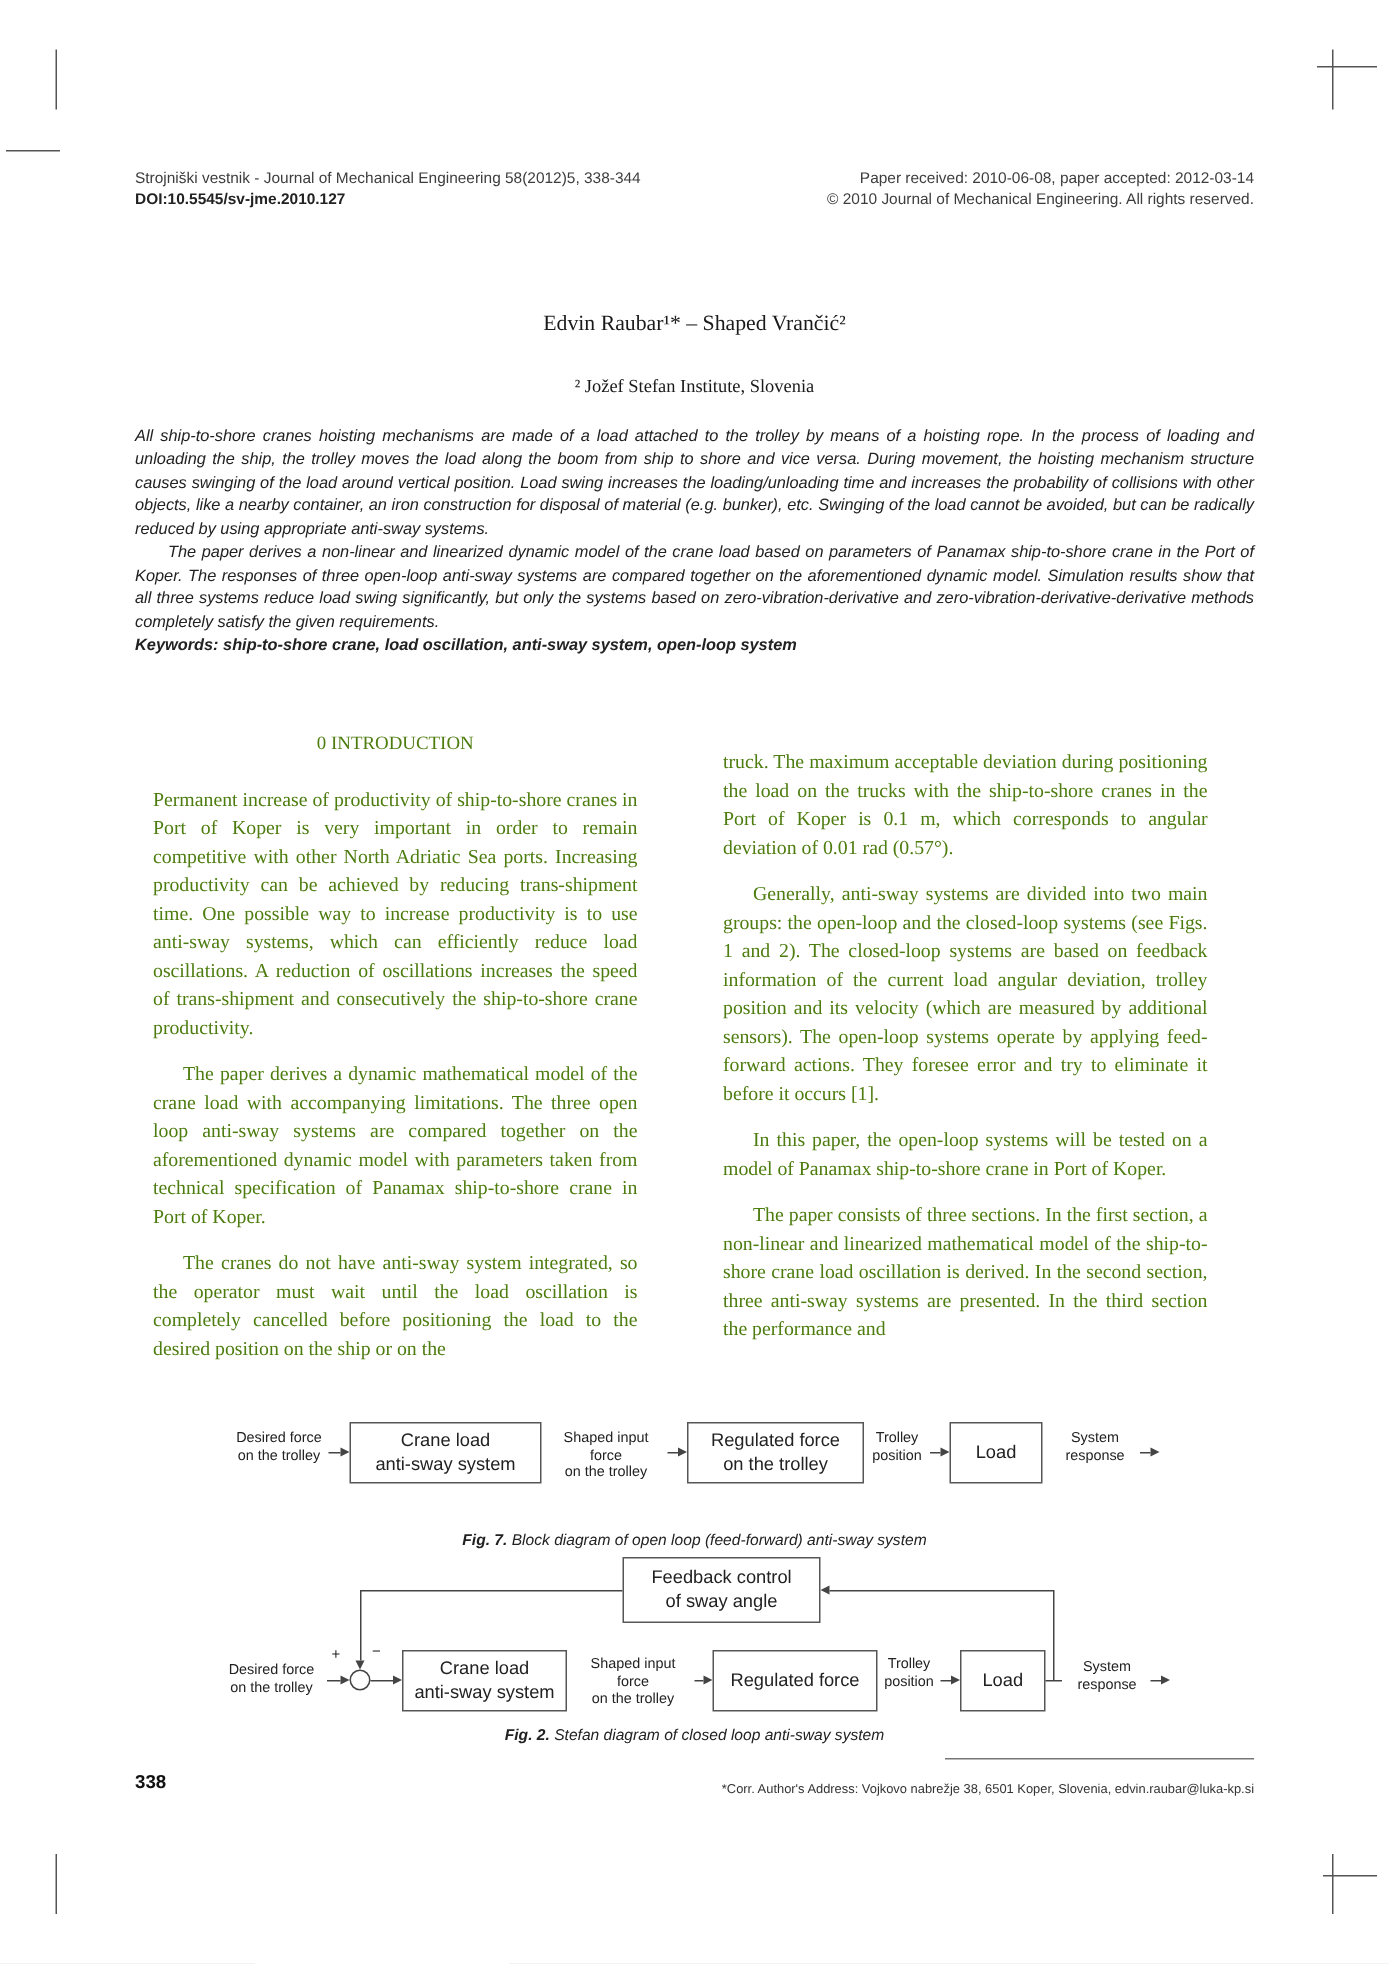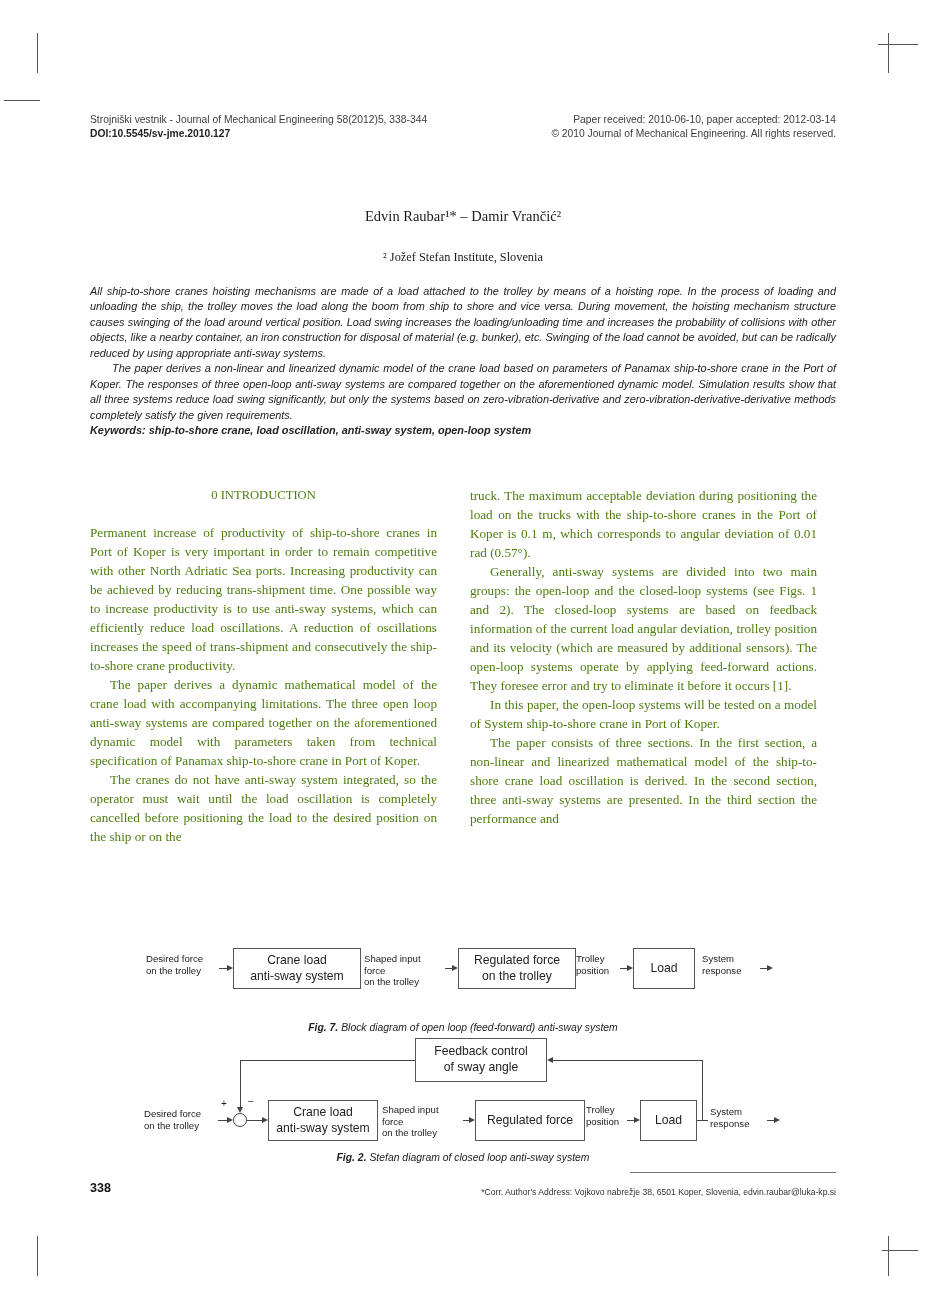--- a/index.html
+++ b/index.html
@@ -44,32 +44,32 @@
 
   
   .col {
     position:absolute; top:486px; width:347px;
     font-family:"Liberation Serif", serif; font-size:13.2px; line-height:1.44;
     text-align:justify; color:#4d7c0f;
   }
   .col-left { left:90px; }
   .col-right { left:470px; }
   .section-heading { text-align:center; font-size:12.6px; margin-bottom:19px; text-indent:0; }
-  .col p { margin:0; text-indent:20px; }
+  .col p { margin:12px; text-indent:20px; }
   .col p.noindent { text-indent:0; }
 
   
   .fig { position:absolute; left:90px; width:746px; }
   .dbox {
     position:absolute; border:1px solid #565656; background:#fff;
     display:flex; align-items:center; justify-content:center; text-align:center;
     white-space:pre-line; font-size:12.2px; line-height:1.3; color:#222;
   }
   .dlabel {
-    position:absolute; white-space:pre-line;
+    position:absolute; text-align:center; white-space:pre-line;
     font-size:9.6px; line-height:1.2; color:#222;
   }
   .line { position:absolute; background:#444; }
   .harrow { position:absolute; height:1px; background:#444; }
   .harrow::after {
     content:""; position:absolute; right:-6px; top:-3px; width:0; height:0;
     border-left:6px solid #444; border-top:3px solid transparent; border-bottom:3px solid transparent;
   }
   .harrow-l { position:absolute; height:1px; background:#444; }
   .harrow-l::before {
@@ -105,43 +105,43 @@
   <div class="crop" style="left:888px; top:33px; width:1px; height:40px;"></div>
   <div class="crop" style="left:37px; top:1236px; width:1px; height:40px;"></div>
   <div class="crop" style="left:888px; top:1236px; width:1px; height:40px;"></div>
   <div class="crop" style="left:882px; top:1250px; width:36px; height:1px;"></div>
 
   <div class="hdr hdr-left">
     <div>Strojniški vestnik - Journal of Mechanical Engineering 58(2012)5, 338-344</div>
     <div class="doi">DOI:10.5545/sv-jme.2010.127</div>
   </div>
   <div class="hdr hdr-right">
-    <div>Paper received: 2010-06-10, paper accepted: 2012-03-14</div>
+    <div>Paper received: 2010-06-08, paper accepted: 2012-03-14</div>
     <div>© 2010 Journal of Mechanical Engineering. All rights reserved.</div>
   </div>
 
-  <div class="authors">Edvin Raubar¹* – Damir Vrančić²</div>
+  <div class="authors">Edvin Raubar¹* – Shaped Vrančić²</div>
   <div class="affil affil2">² Jožef Stefan Institute, Slovenia</div>
 
   <div class="abstract">
     <p>All ship-to-shore cranes hoisting mechanisms are made of a load attached to the trolley by means of a hoisting rope. In the process of loading and unloading the ship, the trolley moves the load along the boom from ship to shore and vice versa. During movement, the hoisting mechanism structure causes swinging of the load around vertical position. Load swing increases the loading/unloading time and increases the probability of collisions with other objects, like a nearby container, an iron construction for disposal of material (e.g. bunker), etc. Swinging of the load cannot be avoided, but can be radically reduced by using appropriate anti-sway systems.</p>
     <p class="p2">The paper derives a non-linear and linearized dynamic model of the crane load based on parameters of Panamax ship-to-shore crane in the Port of Koper. The responses of three open-loop anti-sway systems are compared together on the aforementioned dynamic model. Simulation results show that all three systems reduce load swing significantly, but only the systems based on zero-vibration-derivative and zero-vibration-derivative-derivative methods completely satisfy the given requirements.</p>
     <p class="keywords">Keywords: ship-to-shore crane, load oscillation, anti-sway system, open-loop system</p>
   </div>
 
   <div class="col col-left">
     <div class="section-heading">0 INTRODUCTION</div>
     <p class="noindent">Permanent increase of productivity of ship-to-shore cranes in Port of Koper is very important in order to remain competitive with other North Adriatic Sea ports. Increasing productivity can be achieved by reducing trans-shipment time. One possible way to increase productivity is to use anti-sway systems, which can efficiently reduce load oscillations. A reduction of oscillations increases the speed of trans-shipment and consecutively the ship-to-shore crane productivity.</p>
     <p>The paper derives a dynamic mathematical model of the crane load with accompanying limitations. The three open loop anti-sway systems are compared together on the aforementioned dynamic model with parameters taken from technical specification of Panamax ship-to-shore crane in Port of Koper.</p>
     <p>The cranes do not have anti-sway system integrated, so the operator must wait until the load oscillation is completely cancelled before positioning the load to the desired position on the ship or on the</p>
   </div>
   <div class="col col-right">
     <p class="noindent">truck. The maximum acceptable deviation during positioning the load on the trucks with the ship-to-shore cranes in the Port of Koper is 0.1 m, which corresponds to angular deviation of 0.01 rad (0.57°).</p>
     <p>Generally, anti-sway systems are divided into two main groups: the open-loop and the closed-loop systems (see Figs. 1 and 2). The closed-loop systems are based on feedback information of the current load angular deviation, trolley position and its velocity (which are measured by additional sensors). The open-loop systems operate by applying feed-forward actions. They foresee error and try to eliminate it before it occurs [1].</p>
-    <p>In this paper, the open-loop systems will be tested on a model of System ship-to-shore crane in Port of Koper.</p>
+    <p>In this paper, the open-loop systems will be tested on a model of Panamax ship-to-shore crane in Port of Koper.</p>
     <p>The paper consists of three sections. In the first section, a non-linear and linearized mathematical model of the ship-to-shore crane load oscillation is derived. In the second section, three anti-sway systems are presented. In the third section the performance and</p>
   </div>
 
   <div class="fig" style="top:943px; height:80px;">
     <div class="dlabel" style="left:56px; top:10px; width:80px;">Desired force
 on the trolley</div>
     <div class="harrow" style="left:129px; top:25px; width:8px;"></div>
     <div class="dbox" style="left:143px; top:5px; width:128px; height:41px;">Crane load
 anti-sway system</div>
     <div class="dlabel" style="left:274px; top:10px; width:80px;">Shaped input force

